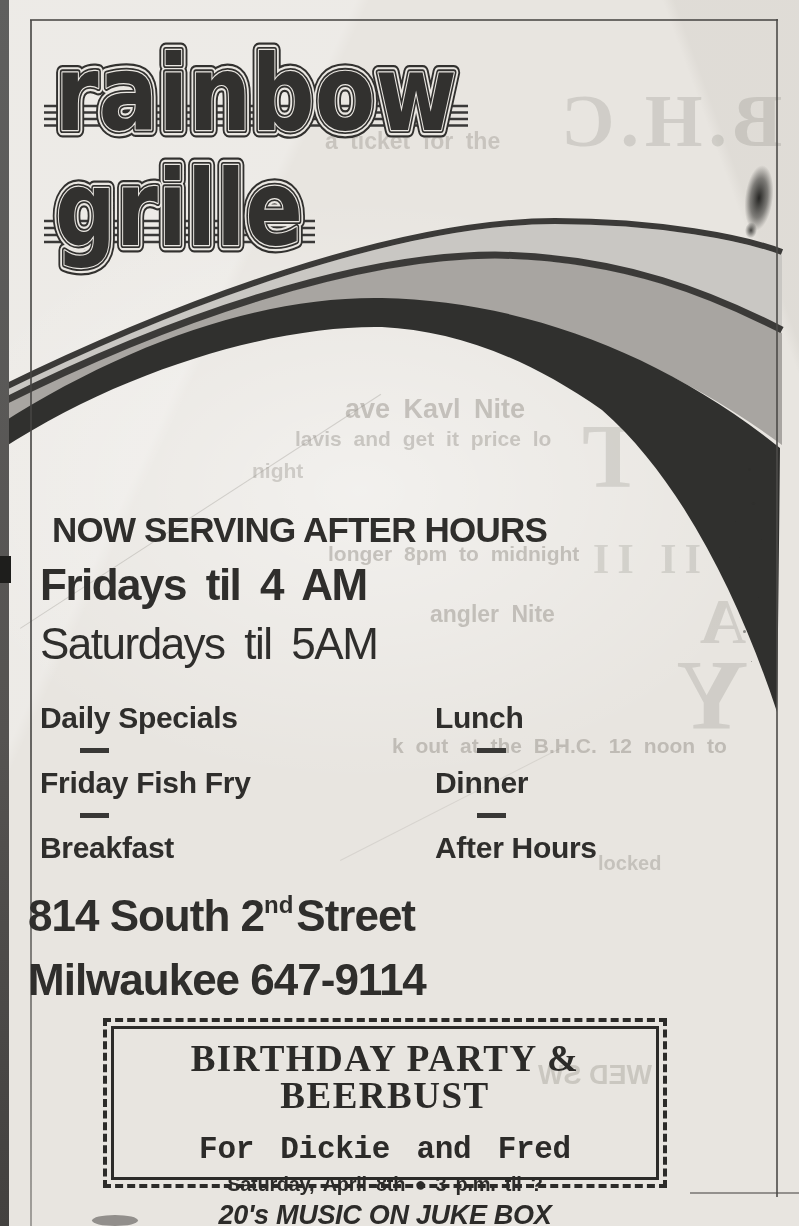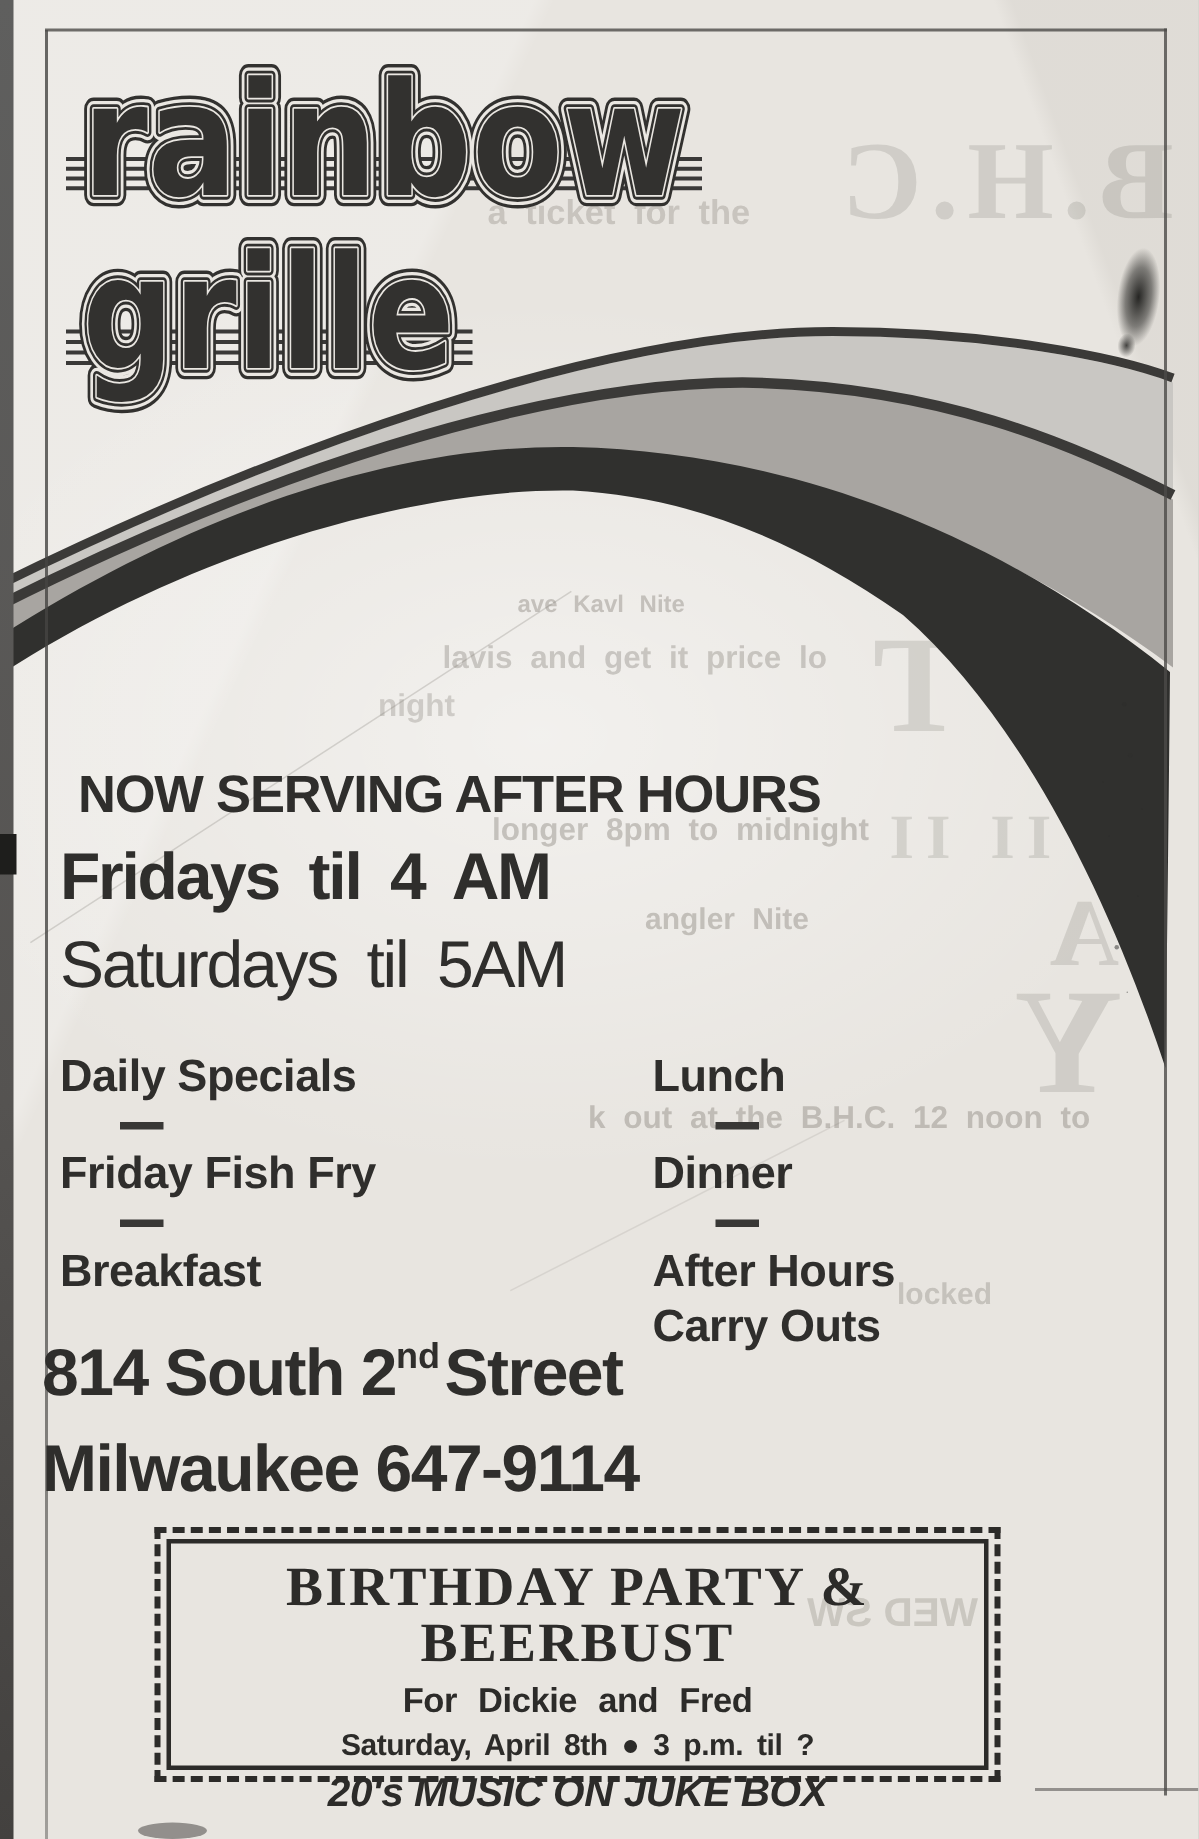--- a/index.html
+++ b/index.html
@@ -43,21 +43,21 @@
   .dash{width:29px;height:5px;background:#393836;z-index:5;}
   .addr{font-size:44px;font-weight:800;letter-spacing:-1px;}
   .addr sup{font-size:24px;vertical-align:18px;letter-spacing:0;}
   .addr .suffix{margin-left:3px;}
   
   .stamp{left:103px;top:1018px;width:564px;height:170px;z-index:5;}
   .stamp-outer{position:absolute;inset:0;border:4px dashed #2c2b29;}
   .stamp-inner{position:absolute;inset:8px;border:3px solid #2c2b29;text-align:center;color:#2c2b29;}
   .stamp-title{margin-top:11px;font-family:"Liberation Serif", serif;font-weight:bold;font-size:37px;
     letter-spacing:1.5px;line-height:1;}
-  .stamp-honorees{margin-top:8px;font-weight:800;font-size:23px;letter-spacing:-.3px;word-spacing:8px;line-height:1;}
+  .stamp-honorees{margin-top:20px;font-weight:800;font-size:31px;letter-spacing:-.3px;word-spacing:8px;line-height:1;font-family:Liberation Mono, monospace;}
   .stamp-datetime{margin-top:9px;font-weight:800;font-size:20px;letter-spacing:-.3px;word-spacing:4px;line-height:1;}
   .stamp-music{margin-top:8px;font-weight:800;font-style:italic;font-size:27px;letter-spacing:-.3px;line-height:1;}
 </style>
 </head>
 <body>
 
 <div class="page">
 
   <div class="abs gutter"></div>
   <div class="abs border-line" style="left:30px;top:20px;width:2px;height:1206px;background:linear-gradient(#454442,#454442 60%,#8f8d89);"></div>
@@ -70,25 +70,25 @@
 
   <div class="abs ghost-letter" style="left:555px;top:84px;font-size:74px;letter-spacing:6px;">B.H.C</div>
   <div class="abs ghost-letter" style="left:608px;top:312px;font-size:100px;">B</div>
   <div class="abs ghost-letter" style="left:582px;top:410px;font-size:92px;">T</div>
   <div class="abs ghost-letter" style="left:585px;top:538px;font-size:42px;letter-spacing:8px;">II II</div>
   <div class="abs ghost-letter" style="left:700px;top:590px;font-size:64px;">A</div>
   <div class="abs ghost-letter" style="left:676px;top:645px;font-size:100px;">Y</div>
   <div class="abs ghost-letter" style="left:538px;top:1062px;font-size:27px;font-family:'Liberation Sans',sans-serif;color:rgba(125,121,113,.28);">WED SW</div>
 
   <div class="abs ghost-line" style="left:325px;top:130px;font-size:23px;opacity:.8;">a ticket for the</div>
-  <div class="abs ghost-line" style="left:345px;top:396px;font-size:16px;">ave Kavl Nite</div>
+  <div class="abs ghost-line" style="left:345px;top:396px;font-size:27px;">ave Kavl Nite</div>
   <div class="abs ghost-line" style="left:295px;top:428px;font-size:21px;opacity:.9;">lavis and get it price lo</div>
   <div class="abs ghost-line" style="left:252px;top:460px;font-size:21px;opacity:.8;">night</div>
   <div class="abs ghost-line" style="left:328px;top:543px;font-size:21px;">longer 8pm to midnight</div>
-  <div class="abs ghost-line" style="left:430px;top:603px;font-size:20px;">angler Nite</div>
+  <div class="abs ghost-line" style="left:430px;top:603px;font-size:23px;">angler Nite</div>
   <div class="abs ghost-line" style="left:392px;top:735px;font-size:21px;">k out at the B.H.C. 12 noon to</div>
   <div class="abs ghost-line" style="left:598px;top:853px;font-size:20px;opacity:.85;">locked</div>
 
   <svg class="abs art" width="799" height="1226" viewBox="0 0 799 1226">
 
     <g stroke="#3a3938" stroke-width="2.6">
       <line x1="44" y1="106" x2="468" y2="106"></line>
       <line x1="44" y1="112.5" x2="468" y2="112.5"></line>
       <line x1="44" y1="119" x2="468" y2="119"></line>
       <line x1="44" y1="125.5" x2="468" y2="125.5"></line>
@@ -132,21 +132,20 @@
   <div class="abs dash" style="left:80px;top:748px;"></div>
   <div class="abs fg menu-item" style="left:40px;top:768px;">Friday Fish Fry</div>
   <div class="abs dash" style="left:80px;top:813px;"></div>
   <div class="abs fg menu-item" style="left:40px;top:833px;">Breakfast</div>
 
   <div class="abs fg menu-item" style="left:435px;top:703px;">Lunch</div>
   <div class="abs dash" style="left:477px;top:748px;"></div>
   <div class="abs fg menu-item" style="left:435px;top:768px;">Dinner</div>
   <div class="abs dash" style="left:477px;top:813px;"></div>
   <div class="abs fg menu-item" style="left:435px;top:833px;text-align:center;">After Hours</div>
-  <div class="abs fg menu-item" style="left:435px;top:870px;">Carry Outs</div>
 
   <div class="abs fg addr" style="left:28px;top:893px;">
     <span>814 South 2</span><sup>nd</sup><span class="suffix">Street</span>
   </div>
   <div class="abs fg addr" style="left:28px;top:958px;">Milwaukee 647-9114</div>
 
   <div class="abs stamp">
     <div class="stamp-outer"></div>
     <div class="stamp-inner">
       <div class="stamp-title">BIRTHDAY PARTY &amp; BEERBUST</div>

